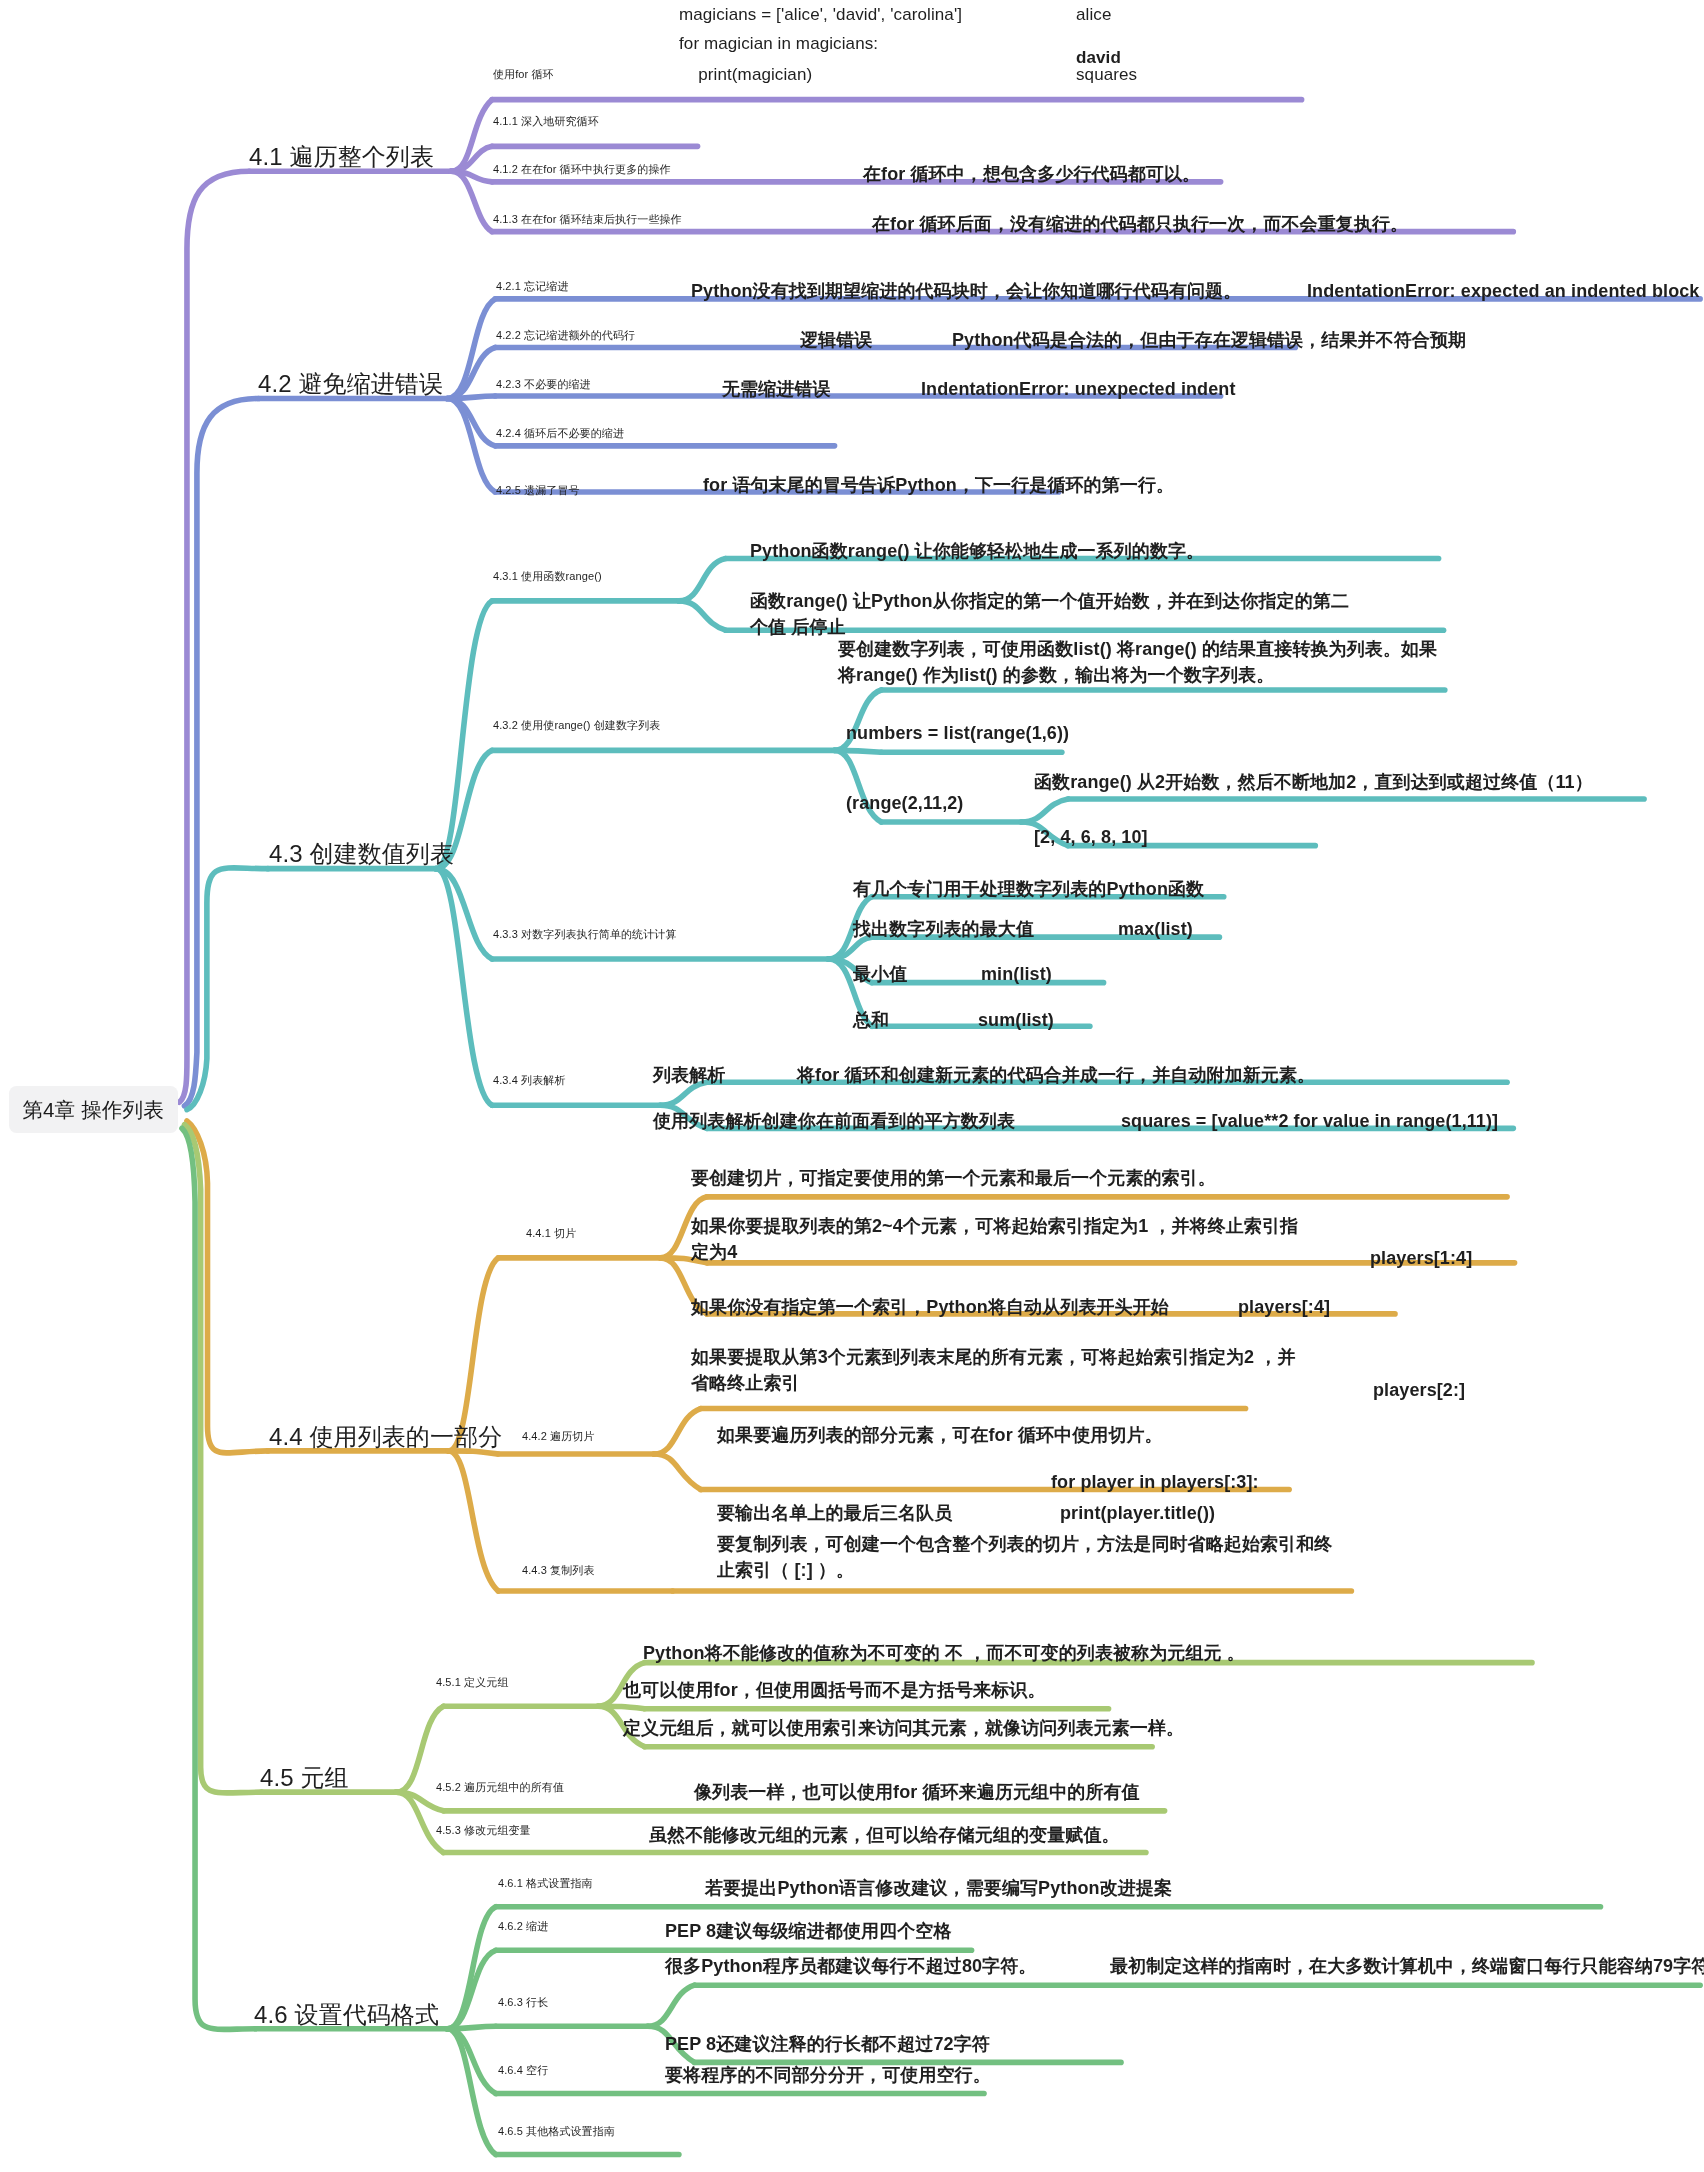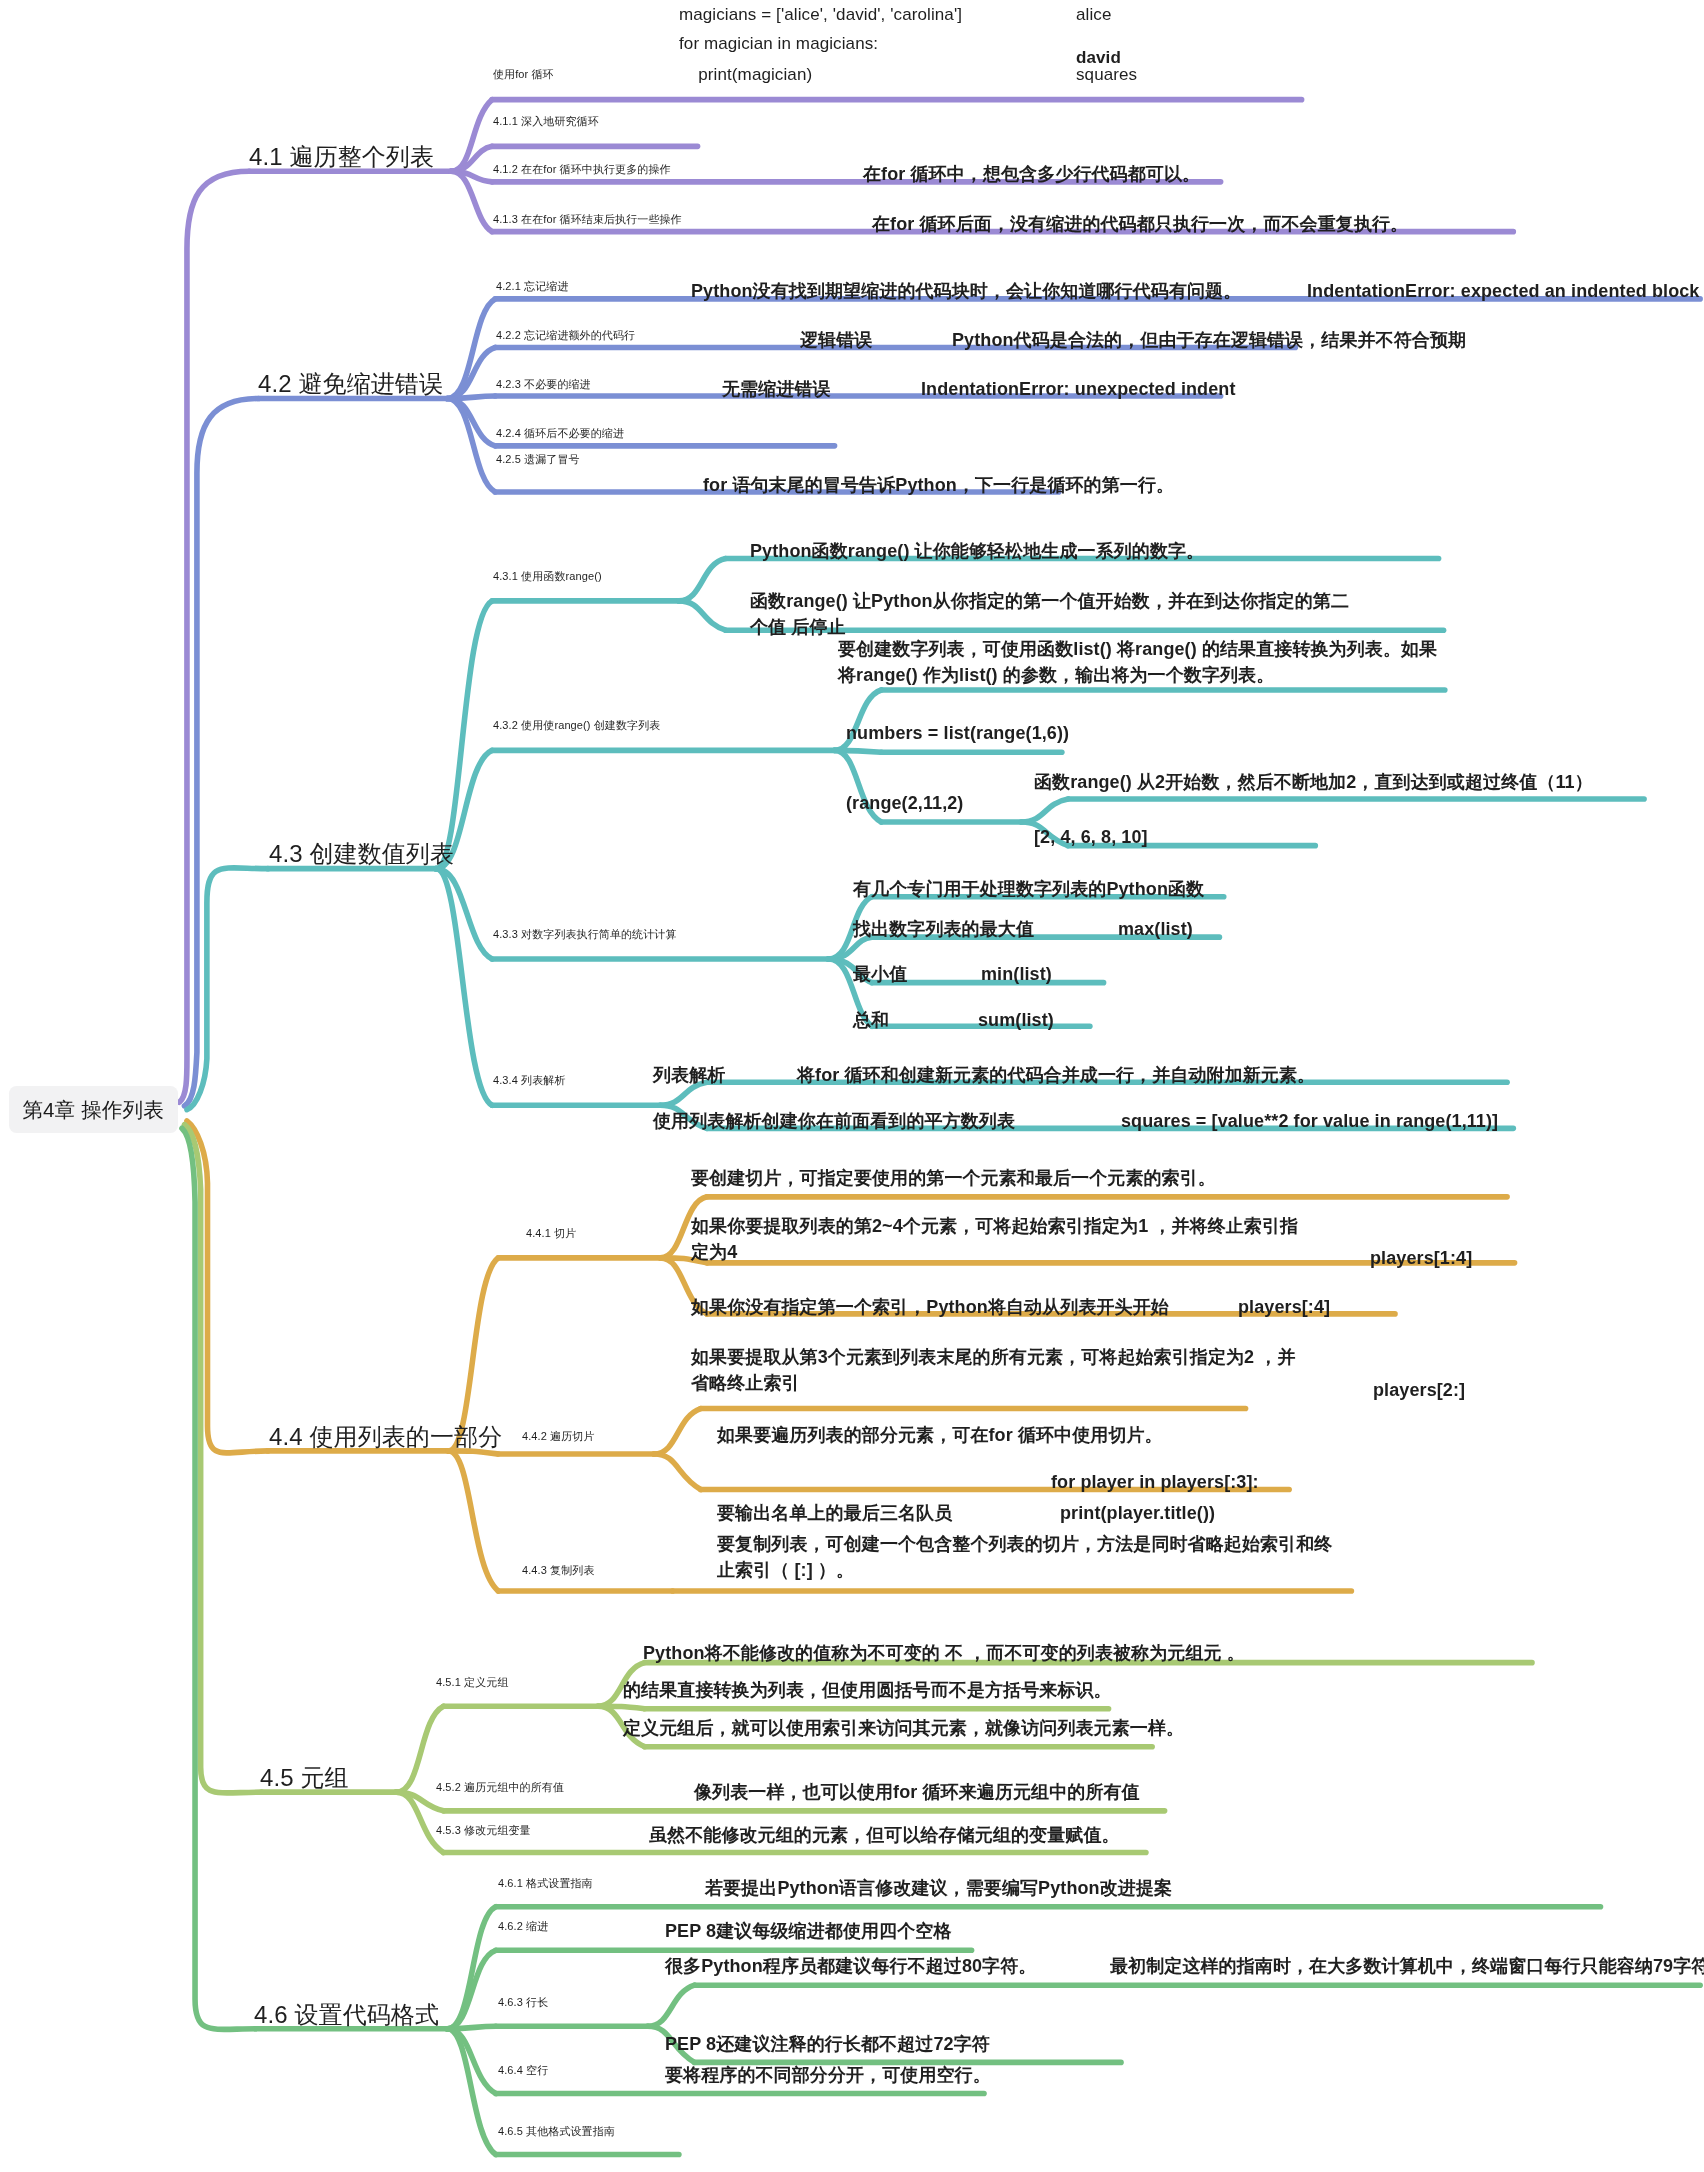--- a/index.html
+++ b/index.html
@@ -226,21 +226,21 @@
   <div class="node lvl2" style="left:496px; top:328px;">4.2.2 忘记缩进额外的代码行</div>
   <div class="node lvl3" style="left:800px; top:328px;">逻辑错误</div>
   <div class="node lvl3" style="left:952px; top:328px;">Python代码是合法的，但由于存在逻辑错误，结果并不符合预期</div>
 
   <div class="node lvl2" style="left:496px; top:377px;">4.2.3 不必要的缩进</div>
   <div class="node lvl3" style="left:722px; top:377px;">无需缩进错误</div>
   <div class="node lvl3 code" style="left:921px; top:377px;">IndentationError: unexpected indent</div>
 
   <div class="node lvl2" style="left:496px; top:426px;">4.2.4 循环后不必要的缩进</div>
 
-  <div class="node lvl2" style="left:496px; top:452px;">4.2.5 遗漏了冒号</div>
+  <div class="node lvl2" style="left:496px; top:483px;">4.2.5 遗漏了冒号</div>
   <div class="node lvl3" style="left:703px; top:473px;">for 语句末尾的冒号告诉Python，下一行是循环的第一行。</div>
 
   <div class="node lvl1" style="left:269px; top:837px;">4.3 创建数值列表</div>
 
   <div class="node lvl2" style="left:493px; top:569px;">4.3.1 使用函数range()</div>
   <div class="node lvl3" style="left:750px; top:539px;">Python函数range() 让你能够轻松地生成一系列的数字。</div>
   <div class="node lvl3 multiline" style="left:750px; top:589px; width:698px;">函数range() 让Python从你指定的第一个值开始数，并在到达你指定的第二
 个值 后停止</div>
 
   <div class="node lvl2" style="left:493px; top:718px;">4.3.2 使用使range() 创建数字列表</div>
@@ -286,21 +286,21 @@
   <div class="node lvl3 code" style="left:1060px; top:1501px;">print(player.title())</div>
 
   <div class="node lvl2" style="left:522px; top:1563px;">4.4.3 复制列表</div>
   <div class="node lvl3 multiline" style="left:717px; top:1532px; width:629px;">要复制列表，可创建一个包含整个列表的切片，方法是同时省略起始索引和终
 止索引（ [:] ）。</div>
 
   <div class="node lvl1" style="left:260px; top:1761px;">4.5 元组</div>
 
   <div class="node lvl2" style="left:436px; top:1675px;">4.5.1 定义元组</div>
   <div class="node lvl3" style="left:623px; top:1641px;margin-left:20px;">Python将不能修改的值称为不可变的 不 ，而不可变的列表被称为元组元 。</div>
-  <div class="node lvl3" style="left:623px; top:1678px;">的结果直接转换为列表，但使用圆括号而不是方括号来标识。</div>
+  <div class="node lvl3" style="left:623px; top:1678px;">也可以使用for，但使用圆括号而不是方括号来标识。</div>
   <div class="node lvl3" style="left:623px; top:1716px;">定义元组后，就可以使用索引来访问其元素，就像访问列表元素一样。</div>
 
   <div class="node lvl2" style="left:436px; top:1780px;">4.5.2 遍历元组中的所有值</div>
   <div class="node lvl3" style="left:694px; top:1780px;">像列表一样，也可以使用for 循环来遍历元组中的所有值</div>
 
   <div class="node lvl2" style="left:436px; top:1823px;">4.5.3 修改元组变量</div>
   <div class="node lvl3" style="left:649px; top:1823px;">虽然不能修改元组的元素，但可以给存储元组的变量赋值。</div>
 
   <div class="node lvl1" style="left:254px; top:1998px;">4.6 设置代码格式</div>
 

